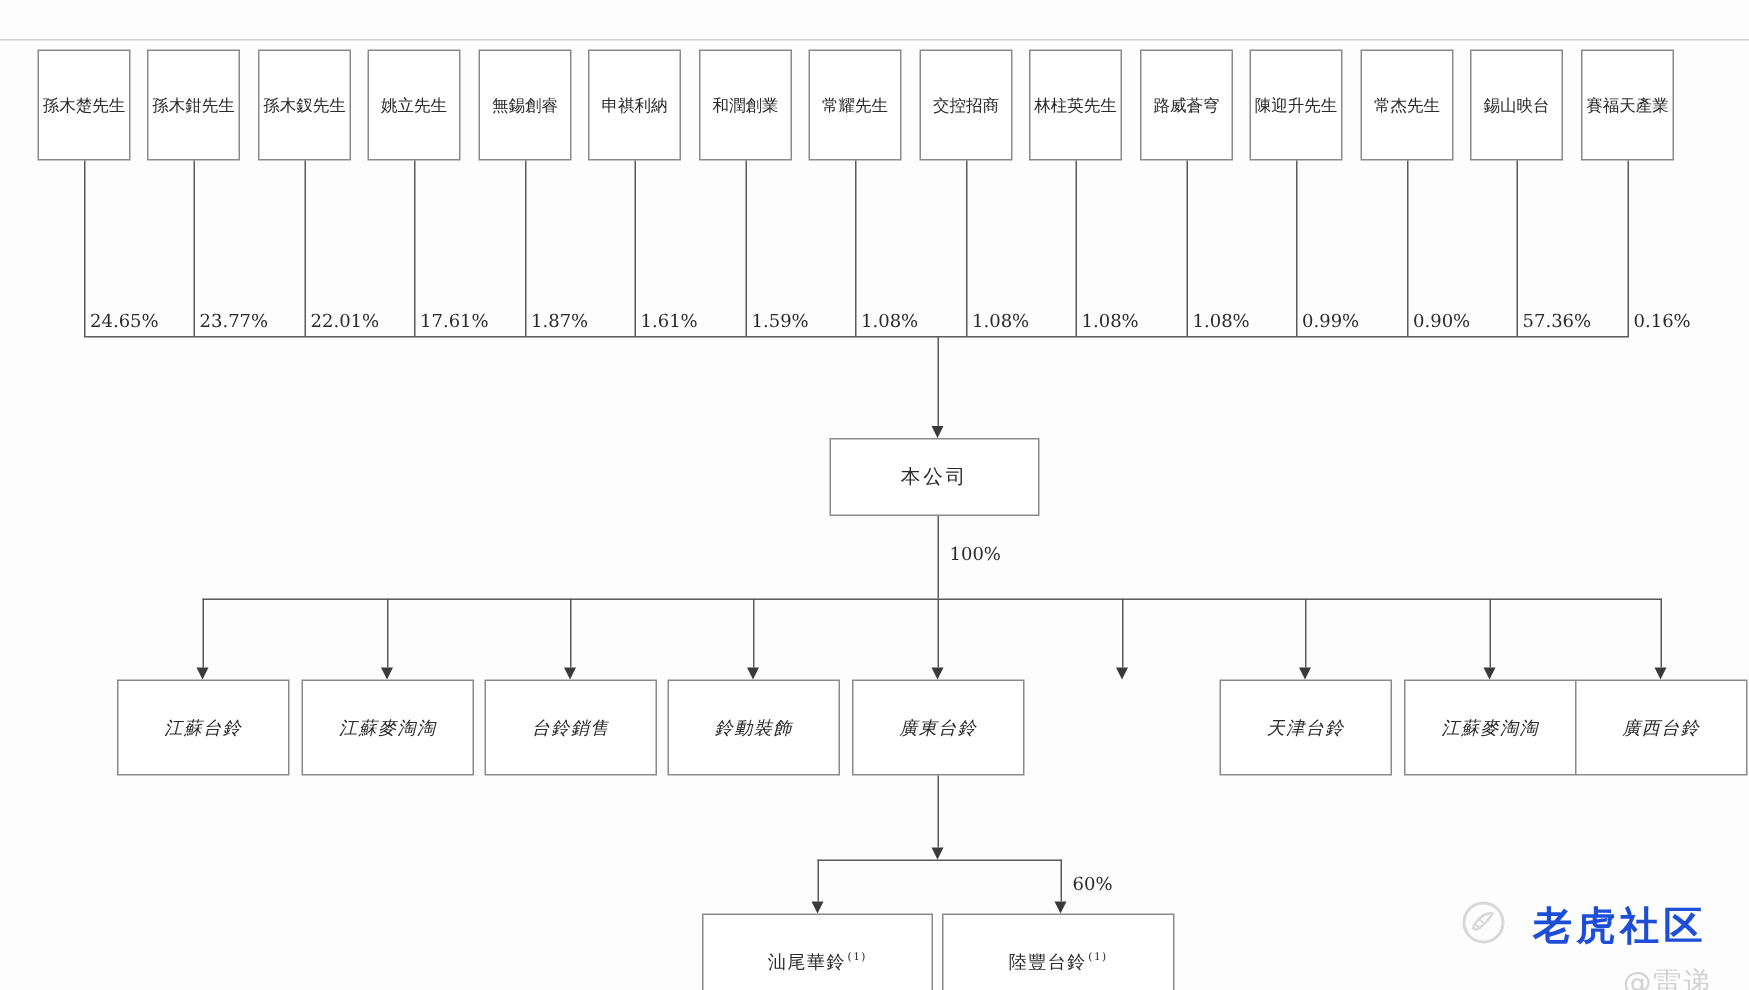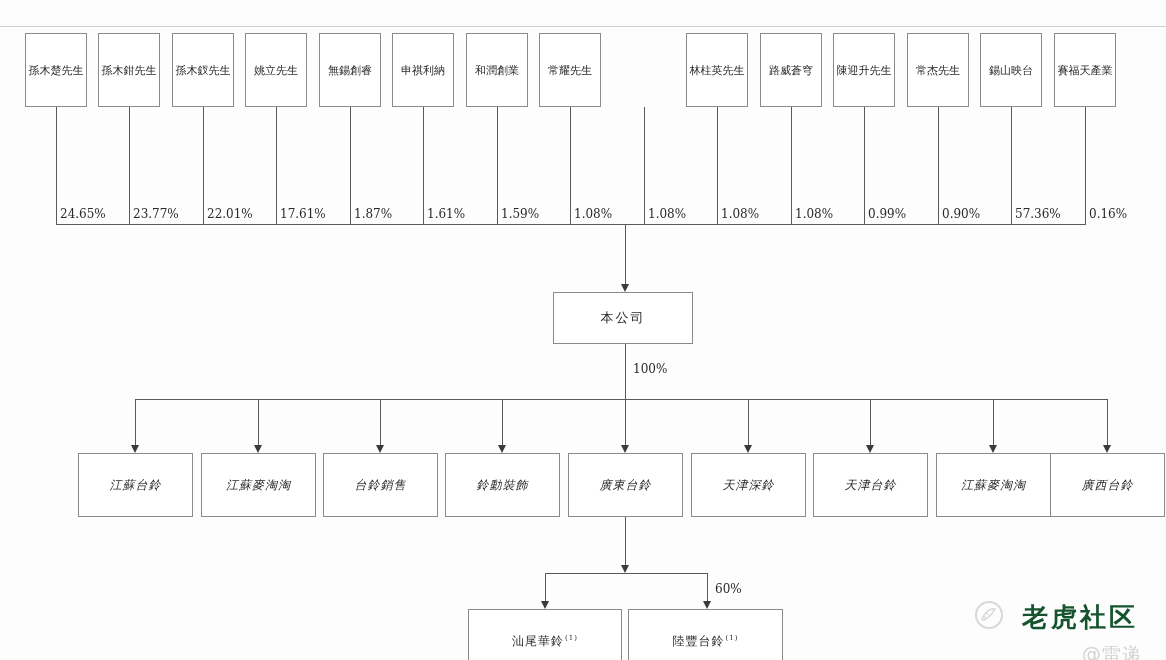--- a/index.html
+++ b/index.html
@@ -27,21 +27,21 @@
     border-left:4px solid transparent;border-right:4px solid transparent;
     border-top:8px solid #3a3a3a;
   }
   .pct{position:absolute;top:183px;font-size:12px;color:#2a2a2a;}
   .pct-mid{position:absolute;font-size:12px;color:#2a2a2a;}
   .sup{font-size:7px;vertical-align:super;margin-left:1px;}
   .hairline{position:absolute;left:0;top:2px;width:1166px;height:1px;background:#cfcfcf;}
   .wm-brand{
     position:absolute;left:1022px;top:576px;
     font-family:"DejaVu Sans","Liberation Sans",sans-serif;
-    font-size:26px;font-weight:bold;color:#14532d;letter-spacing:3px;
+    font-size:26px;font-weight:bold;color:#1d4ed8;letter-spacing:3px;
   }
   .wm-author{
     position:absolute;left:1082px;top:618px;
     font-family:"DejaVu Sans","Liberation Sans",sans-serif;
     font-size:19px;color:#d2d2d2;letter-spacing:1px;
   }
   .wm-icon{position:absolute;left:974px;top:576px;}
 </style>
 </head>
 <body>
@@ -66,20 +66,23 @@
       <span>姚立先生</span>
     </div>
   <div class="bx sh-box" style="left:392px">
       <span>申祺利納</span>
     </div>
   <div class="bx sh-box" style="left:466px">
       <span>和潤創業</span>
     </div>
   <div class="bx sh-box" style="left:539px">
       <span>常耀先生</span>
+    </div>
+  <div class="bx sh-box" style="left:613px">
+      <span>交控招商</span>
     </div>
   <div class="bx sh-box" style="left:686px">
       <span>林柱英先生</span>
     </div>
   <div class="bx sh-box" style="left:760px">
       <span>路威蒼穹</span>
     </div>
   <div class="bx sh-box" style="left:833px">
       <span>陳迎升先生</span>
     </div>
@@ -165,23 +168,20 @@
     </div>
   <div class="bx sub-box" style="left:323px">
       <span>台鈴銷售</span>
     </div>
   <div class="bx sub-box" style="left:445px">
       <span>鈴動裝飾</span>
     </div>
   <div class="bx sub-box" style="left:568px">
       <span>廣東台鈴</span>
     </div>
-  <div class="bx sub-box" style="left:691px">
-      <span>天津深鈴</span>
-    </div>
   <div class="bx sub-box" style="left:813px">
       <span>天津台鈴</span>
     </div>
   <div class="bx sub-box" style="left:936px">
       <span>江蘇麥淘淘</span>
     </div>
   <div class="bx sub-box" style="left:1050px">
       <span>廣西台鈴</span>
     </div>
 

